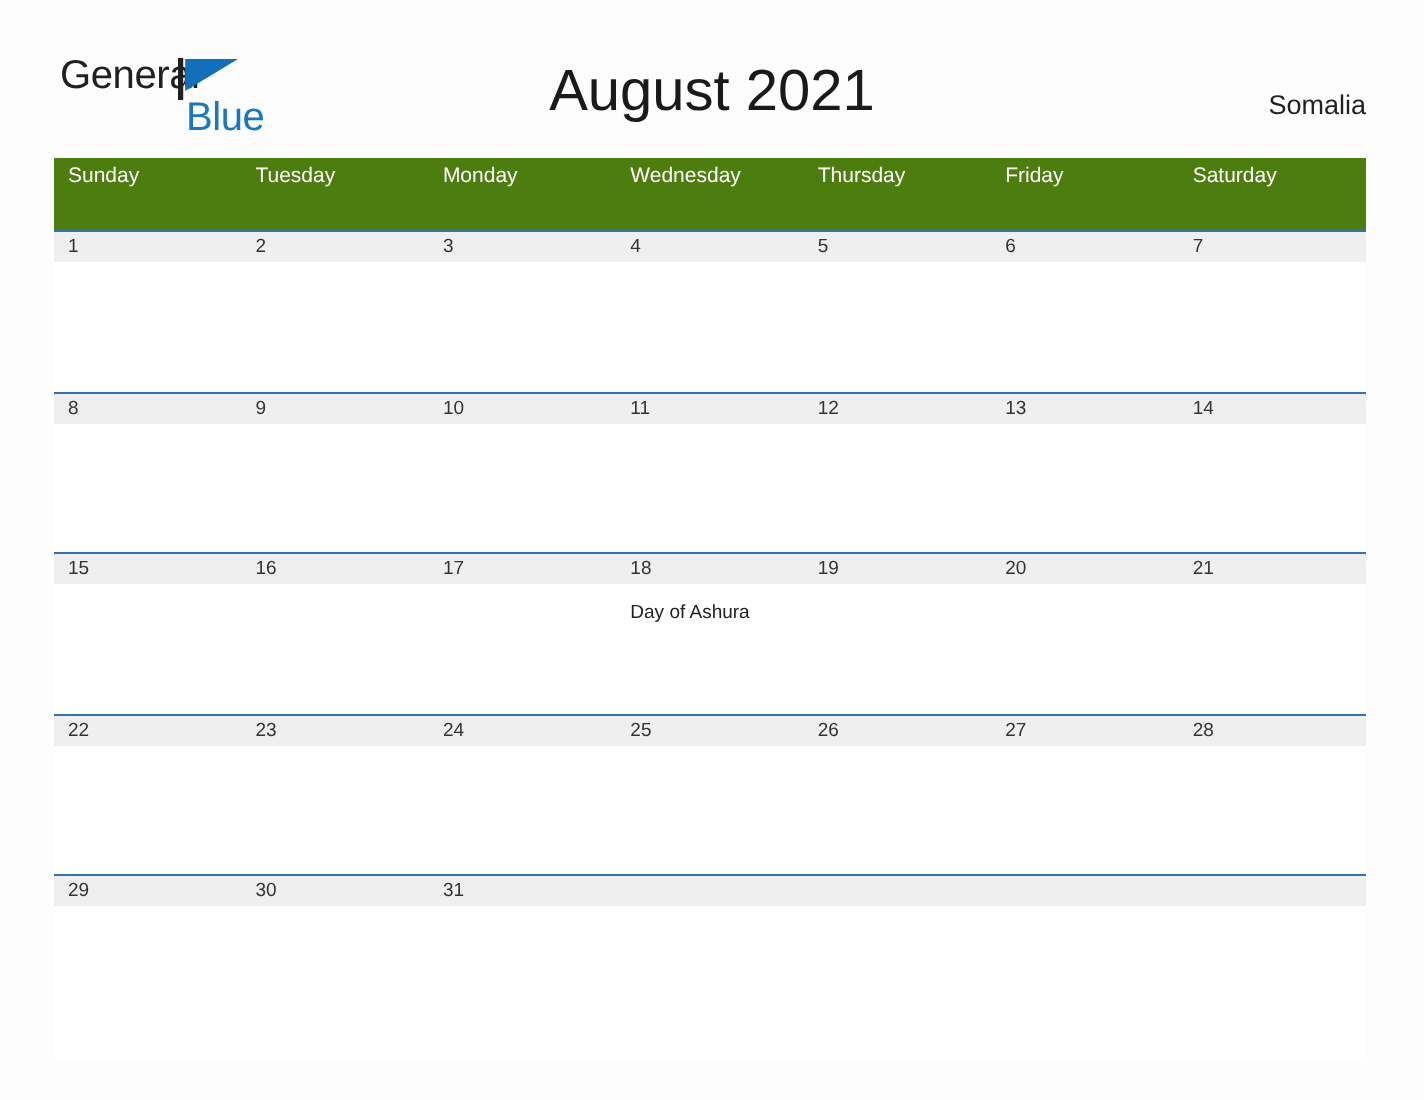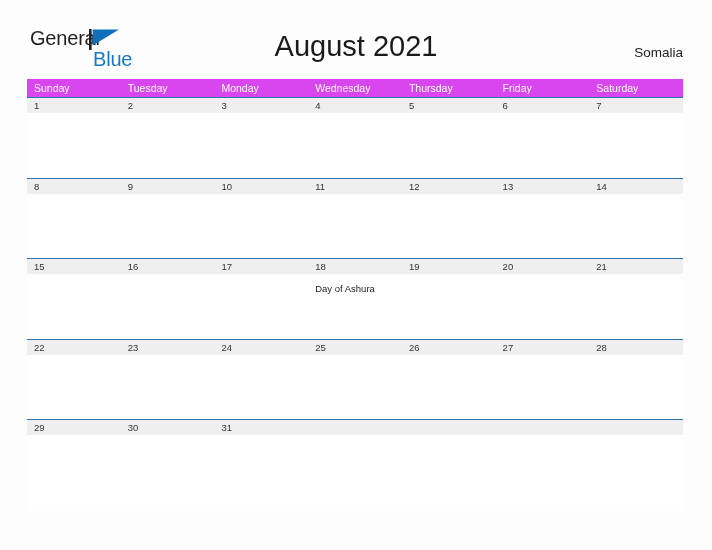--- a/index.html
+++ b/index.html
@@ -91,22 +91,22 @@
   
   .calendar {
     position: absolute;
     left: 27px;
     top: 79px;
     width: 656px;
   }
 
   .weekday-row {
     display: flex;
-    background: #d946ef;
-    height: 18px;
+    background: #4d7c0f;
+    height: 36px;
   }
   .weekday {
     flex: 1 1 0;
     color: #ffffff;
     font-size: 10.5px;
     line-height: 18px;
     padding-left: 7px;
     box-sizing: border-box;
     font-family: "Liberation Sans", sans-serif;
     white-space: nowrap;

